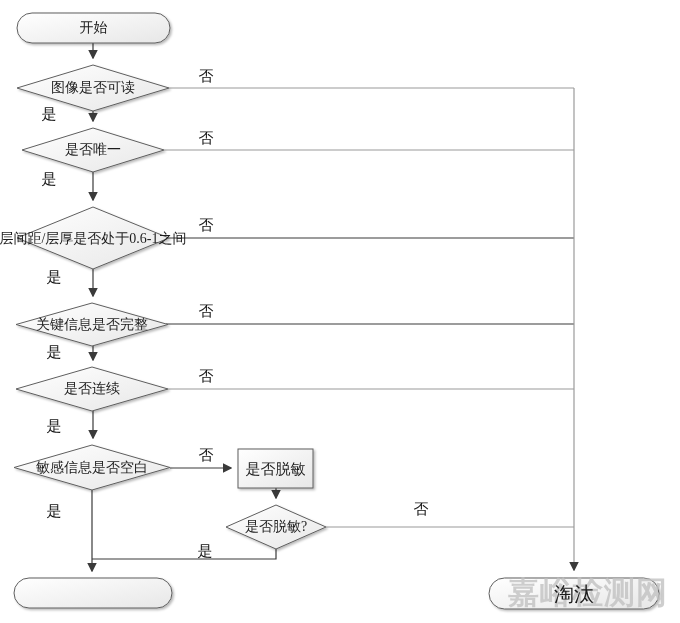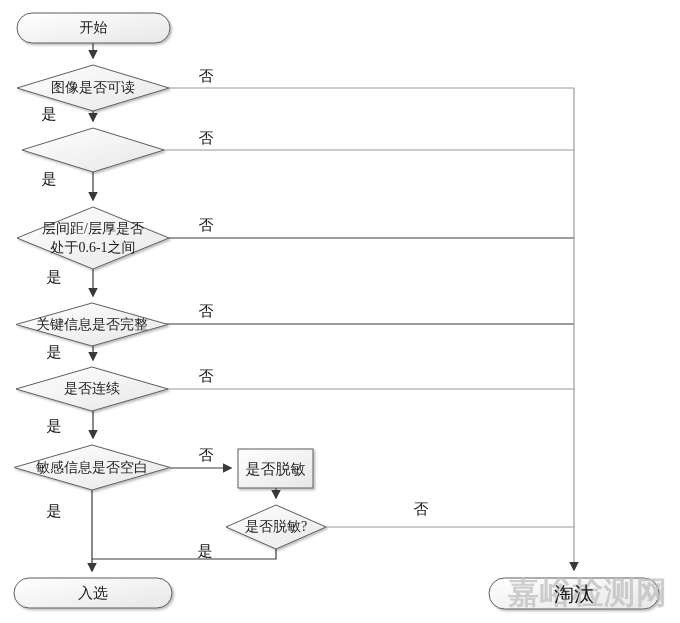--- a/index.html
+++ b/index.html
@@ -18,21 +18,21 @@
     display: flex;
     align-items: center;
     justify-content: center;
     text-align: left;
     font-size: 14px;
     color: #1c1c1c;
     line-height: 20px;
     pointer-events: none;
     white-space: nowrap;
   }
-  .node-label.two-line { flex-direction: column; line-height: 19px; }
+  .node-label.two-line { line-height: 19px; }
   .edge-lbl {
     position: absolute;
     z-index: 5;
     transform: translate(-50%, -50%);
     font-size: 15px;
     color: #111111;
     white-space: nowrap;
     pointer-events: none;
   }
   .wm-cn {
@@ -118,30 +118,30 @@
       <polygon class="shape" points="276,505 326,527 276,549 226,527" filter="url(#sh)"></polygon>
       <rect class="shape" x="14" y="578" width="158" height="30" rx="15" filter="url(#sh)"></rect>
       <rect class="shape" x="489" y="578" width="170" height="31" rx="15.5" filter="url(#sh)"></rect>
     </g>
   </svg>
 
   <div class="wm-cn" style="left:588px; top:581px">嘉峪检测网</div>
 
   <div class="node-label" style="left:17px; top:13px; width:153px; height:30px">开始</div>
   <div class="node-label" style="left:17px; top:65px; width:152px; height:46px">图像是否可读</div>
+  <div class="node-label" style="left:22px; top:128px; width:142px; height:44px">是否唯一</div>
   <div class="node-label two-line" style="left:17px; top:207px; width:152px; height:62px">
     <span>层间距/层厚是否</span>
     <span>处于0.6-1之间</span>
   </div>
   <div class="node-label" style="left:14px; top:303px; width:156px; height:43px">关键信息是否完整</div>
   <div class="node-label" style="left:16px; top:367px; width:152px; height:44px">是否连续</div>
   <div class="node-label" style="left:14px; top:445px; width:156px; height:45px">敏感信息是否空白</div>
   <div class="node-label" style="left:238px; top:449px; width:75px; height:39px; font-size:15px">是否脱敏</div>
   <div class="node-label" style="left:226px; top:505px; width:100px; height:44px">是否脱敏?</div>
-  <div class="node-label" style="left:14px; top:578px; width:158px; height:30px; font-size:15px">入选</div>
   <div class="node-label" style="left:489px; top:578px; width:170px; height:31px; font-size:20px">淘汰</div>
 
   <div class="edge-lbl" style="left:206px; top:76px">否</div>
   <div class="edge-lbl" style="left:206px; top:138px">否</div>
   <div class="edge-lbl" style="left:206px; top:225px">否</div>
   <div class="edge-lbl" style="left:206px; top:311px">否</div>
   <div class="edge-lbl" style="left:206px; top:376px">否</div>
   <div class="edge-lbl" style="left:206px; top:455px">否</div>
   <div class="edge-lbl" style="left:421px; top:509px">否</div>
 

